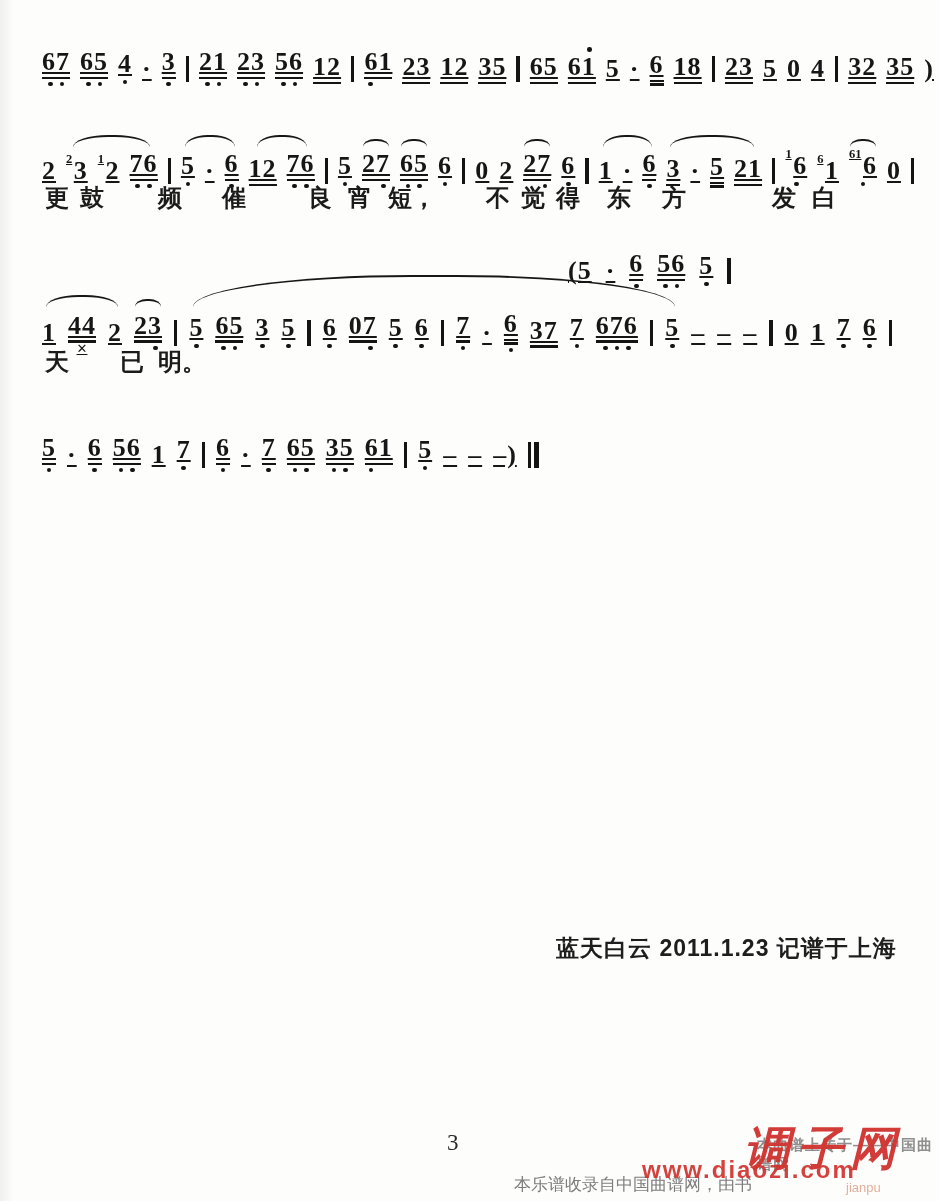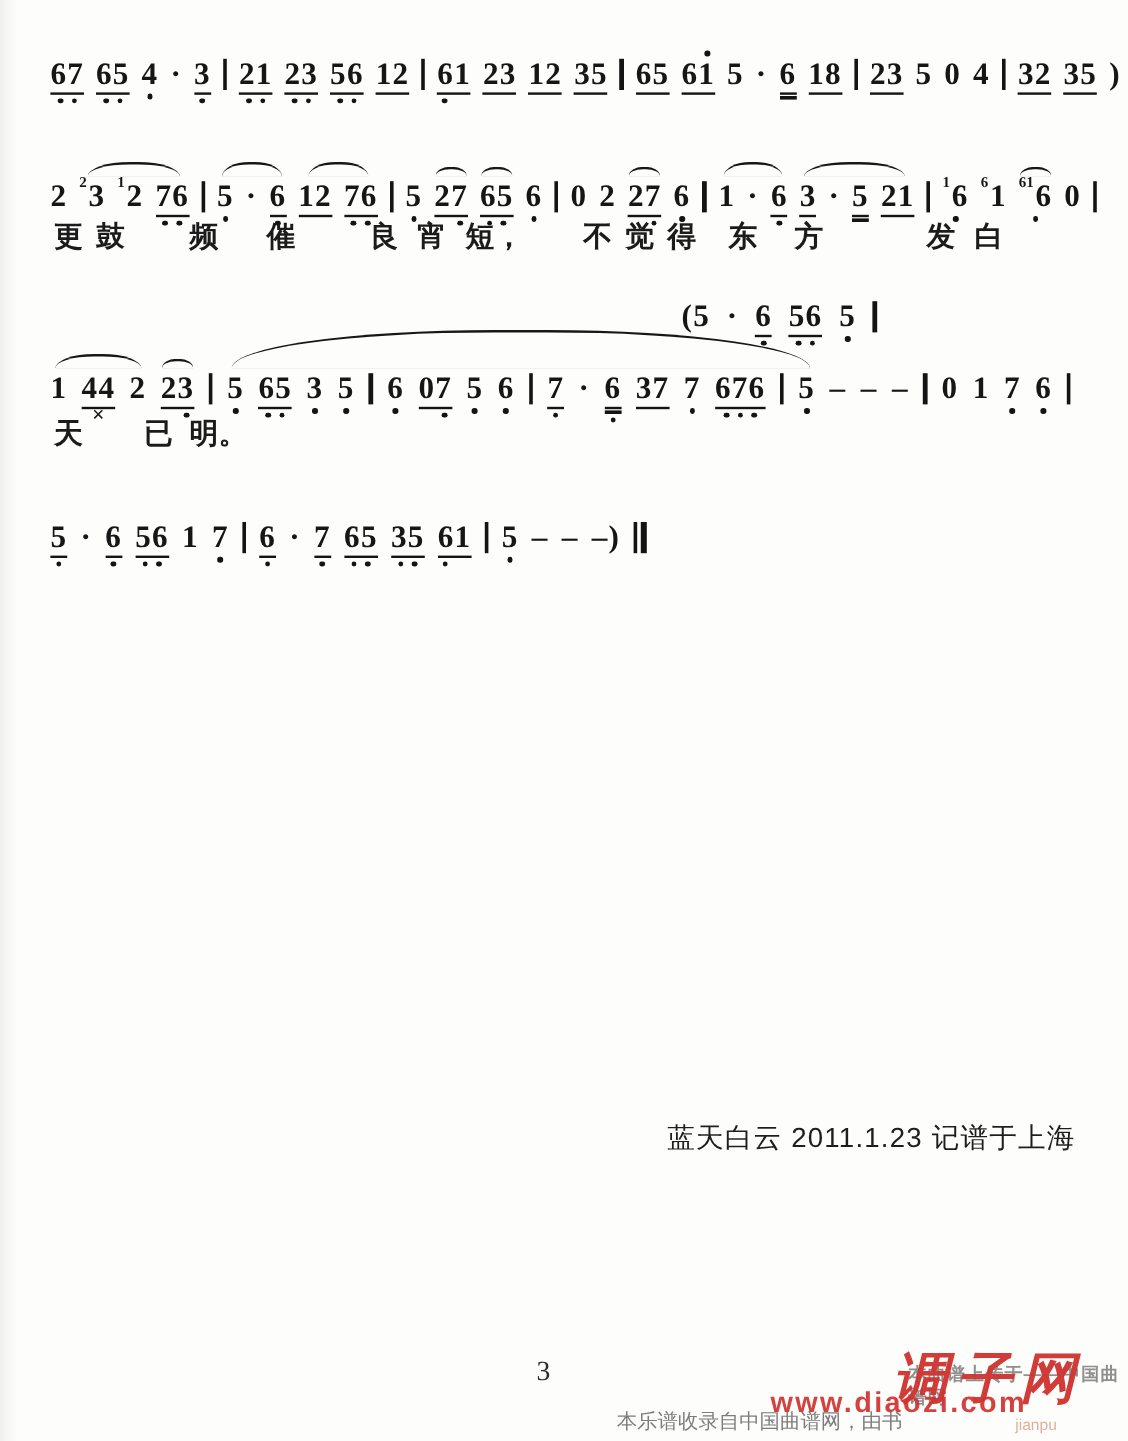--- a/index.html
+++ b/index.html
@@ -6,21 +6,21 @@
   html,body { background:#e8e8e8; }
   .page {
     position:relative; width:940px; height:1201px; margin:0 auto;
     background:#fdfdfc; overflow:hidden; color:#161616;
     font-family:"Liberation Serif","DejaVu Serif",serif;
   }
   .page::before{ content:""; position:absolute; left:0; top:0; bottom:0; width:14px;
     background:linear-gradient(to right, rgba(0,0,0,0.05), rgba(0,0,0,0)); }
   
   .mrow { position:absolute; white-space:nowrap; }
-  .trow { position:relative; display:flex; align-items:flex-start; }
+  .trow { position:relative; display:flex; align-items:center;text-decoration:underline; }
   .note { display:inline-flex; flex-direction:column; align-items:center; position:relative; }
   .main { display:flex; align-items:flex-start; }
   .txt  { font-size:26px; line-height:26px; font-weight:700; letter-spacing:1px;
           font-family:"Liberation Serif","DejaVu Serif",serif; }
   .txt.bar  { display:inline-block; width:3.4px; height:26px; background:#141414; }
   .txt.dbar { display:inline-block; width:11px; height:26px; border-left:3px solid #141414;
               border-right:5px solid #141414; }
   .grace { font-size:12.5px; line-height:1; font-weight:700; transform:translateY(-5px);
            margin-right:1.5px; letter-spacing:0; }
   .ul { align-self:stretch; height:2.2px; background:#141414; margin-top:1.6px; }
@@ -32,21 +32,21 @@
   .dot { width:4.6px; height:4.6px; border-radius:50%; background:#141414; flex:0 0 auto; }
   .xmark { font-size:13px; line-height:8px; font-weight:700;
            font-family:"DejaVu Sans",sans-serif; transform:translateY(-1px); }
   .slur { position:absolute; border-top:2.6px solid #171717;
           border-radius:50% 50% 0 0 / 110% 110% 0 0; }
   
   .lyr { position:absolute; height:30px; }
   .syl { position:absolute; top:0; font-size:24px; font-weight:700; line-height:1;
          font-family:"Liberation Sans","DejaVu Sans",sans-serif; color:#1b1b1b; }
   
-  .attribution { position:absolute; left:556px; top:933px; font-size:23px; font-weight:400;
+  .attribution { position:absolute; left:556px; top:933px; font-size:23px; font-weight:700;
     font-family:"Liberation Sans","DejaVu Sans",sans-serif; color:#1e1e1e; letter-spacing:1px; }
   .page-number { position:absolute; left:447px; top:1130px; font-size:23px;
     font-family:"Liberation Serif","DejaVu Serif",serif; color:#2a2a2a; }
   .wm-upload { position:absolute; left:741px; top:1136px; font-size:15px; font-weight:700;
     color:#8f8f8f; font-family:"Liberation Sans",sans-serif; letter-spacing:1px; z-index:1;margin-left:16px; }
   .wm-site { position:absolute; left:744px; top:1118px; font-size:46px; font-weight:700;
     letter-spacing:7px; font-family:"Liberation Sans",sans-serif; z-index:2; opacity:.96; }
   .wm-collect { position:absolute; left:514px; top:1173px; font-size:17px; color:#7d7d7d;
     font-family:"Liberation Sans",sans-serif; z-index:1; }
   .wm-url { position:absolute; left:642px; top:1156px; font-size:24px; font-weight:700;

